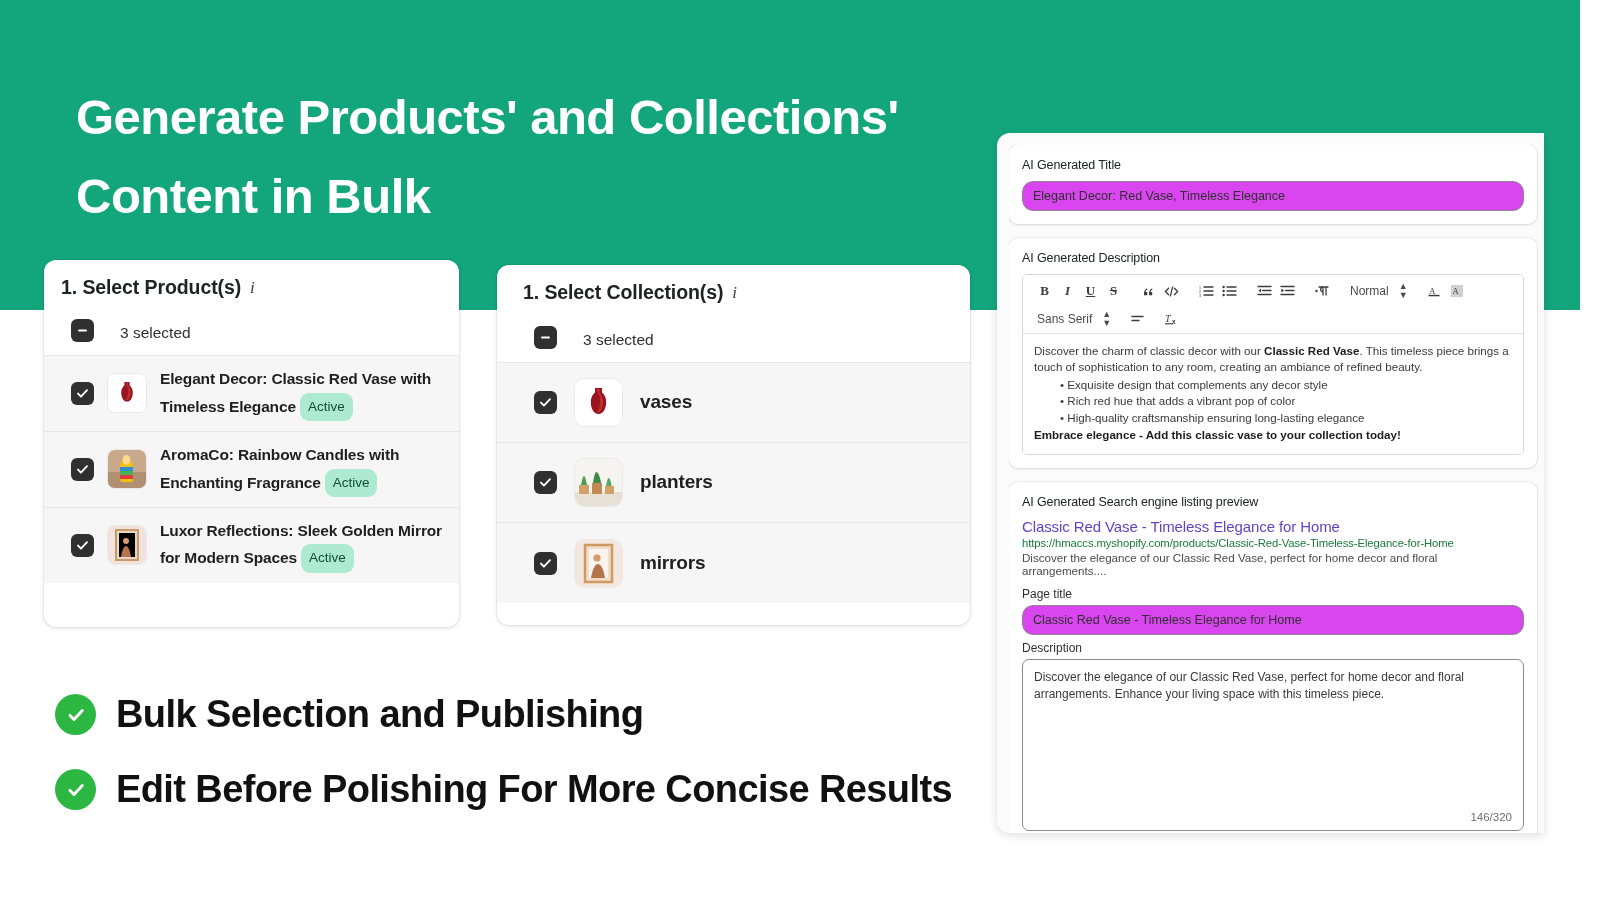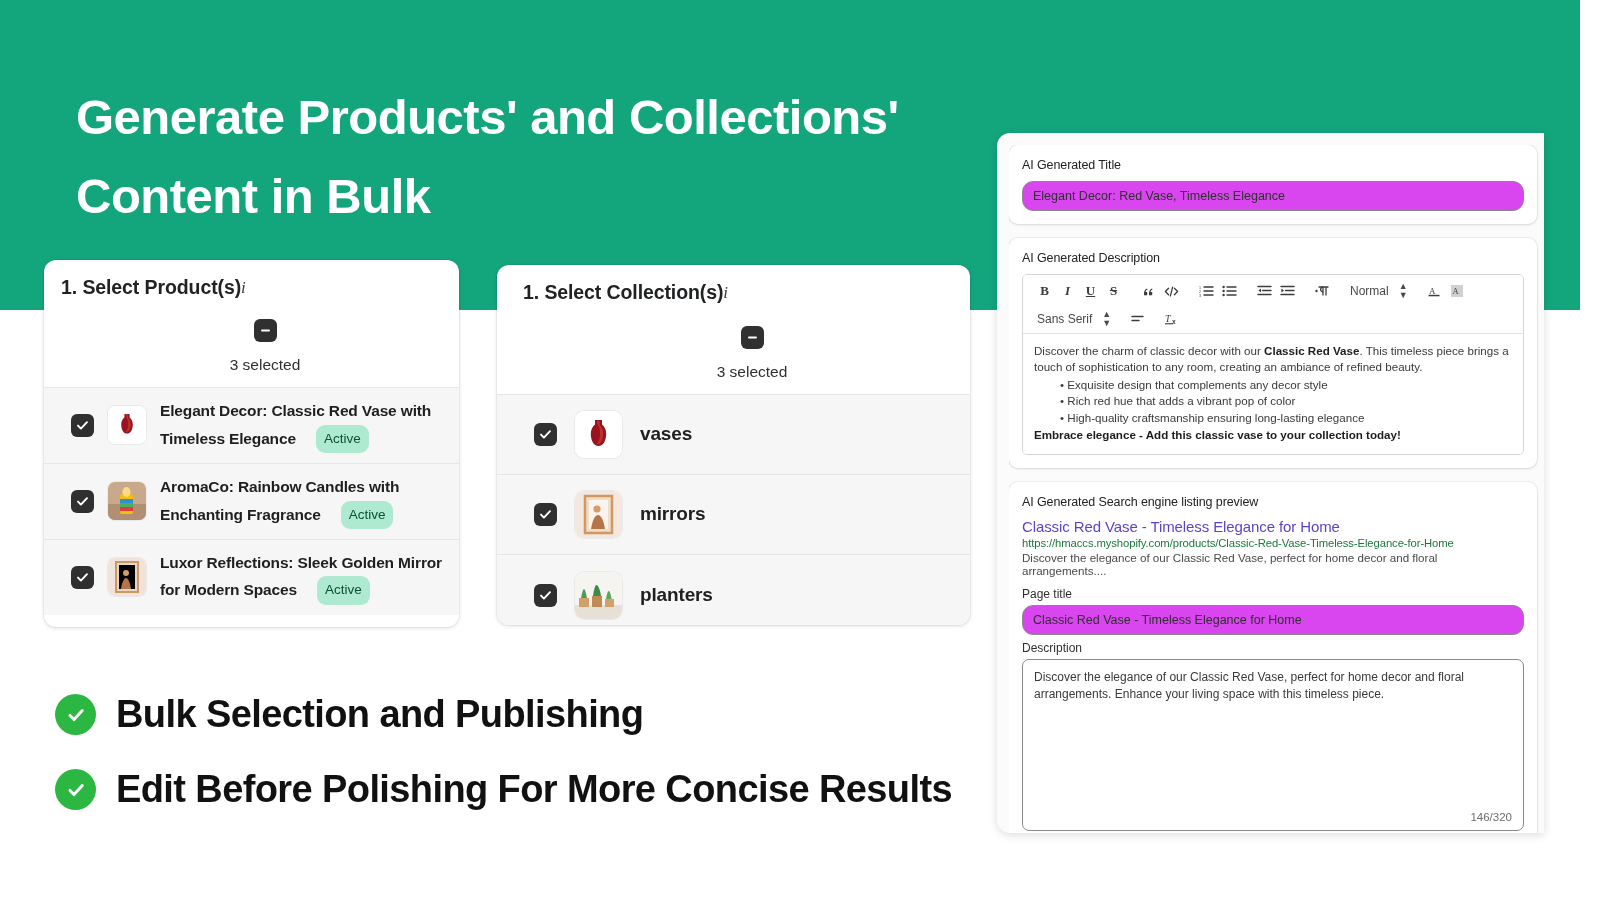--- a/index.html
+++ b/index.html
@@ -46,39 +46,38 @@
   }
   #products-card { left: 44px; top: 260px; width: 415px; height: 367px; }
   #collections-card { left: 497px; top: 265px; width: 473px; height: 360px; }
 
   .card-title {
     font-size: 19.5px;
     font-weight: 700;
     color: #202223;
     display: flex;
     align-items: center;
-    gap: 0;
+    gap: 9px;
     padding: 16px 4px 0 17px;
     letter-spacing: -0.1px;
   }
   #collections-card .card-title { padding-left: 26px; }
   .info-icon {
     font-style: italic;
     font-family: "Liberation Serif", serif;
     font-size: 17px;
     color: #3d3d3d;
     font-weight: 500;
   }
 
   .select-summary {
     display: flex;
-    align-items: center;
-    gap: 14px;
+    align-items: flex-end;
+    gap: 26px;
     padding: 20px 0 13px 27px;
-    flex-direction: column;
   }
   #collections-card .select-summary { padding-left: 37px; padding-top: 22px; }
   .summary-label { font-size: 15.5px; color: #303030; }
 
   .cb {
     width: 23px; height: 23px;
     border-radius: 6px;
     background: #303030;
     display: inline-flex;
     align-items: center;
@@ -121,21 +120,21 @@
   #collections-card .row-text { font-size: 19px; font-weight: 700; }
 
   .badge {
     display: inline-block;
     background: #aee9d1;
     color: #0c5132;
     font-size: 13.5px;
     font-weight: 500;
     border-radius: 9px;
     padding: 2px 8px 3px;
-    margin-left: 20px;
+    margin-left: 4px;
     vertical-align: 1px;
     letter-spacing: 0;
   }
 
   
   .features { position: absolute; left: 55px; top: 693px; }
   .feature {
     display: flex;
     align-items: center;
     gap: 20px;
@@ -397,49 +396,49 @@
     </div>
 
     <div class="row">
       <span class="cb">
         <svg width="13" height="13" viewBox="0 0 13 13">
             <path d="M2 6.6l2.9 3L11 3.2" stroke="#fff" stroke-width="1.9" fill="none" stroke-linecap="round" stroke-linejoin="round"></path>
           </svg>
       </span>
       <span class="thumb">
         <svg width="47" height="47" viewBox="0 0 47 47">
-          <rect width="47" height="47" fill="#f3e7e0"></rect>
-          <rect x="10" y="5" width="27" height="37" fill="#efdcca" stroke="#cf9a62" stroke-width="2.5"></rect>
-          <rect x="14" y="9" width="19" height="29" fill="#faf3ee"></rect>
-          <path d="M16 38c1.5-9 4-14 7-14s5.5 5 7 14z" fill="#b5744a"></path>
-          <circle cx="22" cy="18" r="3.6" fill="#d79b6c"></circle>
-        </svg>
-      </span>
-      <span class="row-text">mirrors</span>
-    </div>
-
-    <div class="row">
-      <span class="cb">
-        <svg width="13" height="13" viewBox="0 0 13 13">
-            <path d="M2 6.6l2.9 3L11 3.2" stroke="#fff" stroke-width="1.9" fill="none" stroke-linecap="round" stroke-linejoin="round"></path>
-          </svg>
-      </span>
-      <span class="thumb">
-        <svg width="47" height="47" viewBox="0 0 47 47">
           <rect width="47" height="47" fill="#f6f4f0"></rect>
           <rect y="33" width="47" height="14" fill="#e6e0d6"></rect>
           <path d="M6 26c1-5 2-9 3-9s2 4 3 9z" fill="#4f9a57"></path>
           <rect x="4" y="26" width="10" height="9" fill="#d3a06a"></rect>
           <path d="M18 24c1-7 2-11 3.5-11S25 17 26 24z" fill="#3f8a49"></path>
           <rect x="17" y="24" width="10" height="11" fill="#c08a52"></rect>
           <path d="M31 27c.8-5 1.8-8 2.8-8s2 3 2.8 8z" fill="#57a862"></path>
           <rect x="30" y="27" width="9" height="8" fill="#d3a06a"></rect>
         </svg>
       </span>
       <span class="row-text">planters</span>
+    </div>
+
+    <div class="row">
+      <span class="cb">
+        <svg width="13" height="13" viewBox="0 0 13 13">
+            <path d="M2 6.6l2.9 3L11 3.2" stroke="#fff" stroke-width="1.9" fill="none" stroke-linecap="round" stroke-linejoin="round"></path>
+          </svg>
+      </span>
+      <span class="thumb">
+        <svg width="47" height="47" viewBox="0 0 47 47">
+          <rect width="47" height="47" fill="#f3e7e0"></rect>
+          <rect x="10" y="5" width="27" height="37" fill="#efdcca" stroke="#cf9a62" stroke-width="2.5"></rect>
+          <rect x="14" y="9" width="19" height="29" fill="#faf3ee"></rect>
+          <path d="M16 38c1.5-9 4-14 7-14s5.5 5 7 14z" fill="#b5744a"></path>
+          <circle cx="22" cy="18" r="3.6" fill="#d79b6c"></circle>
+        </svg>
+      </span>
+      <span class="row-text">mirrors</span>
     </div>
   </div>
 </div>
 
 <div class="features">
   <div class="feature">
     <span class="feat-check">
       <svg width="22" height="22" viewBox="0 0 22 22">
           <path d="M5 11.4l4 4.2L17.3 6.6" stroke="#fff" stroke-width="2.9" fill="none" stroke-linecap="round" stroke-linejoin="round"></path>
         </svg>

